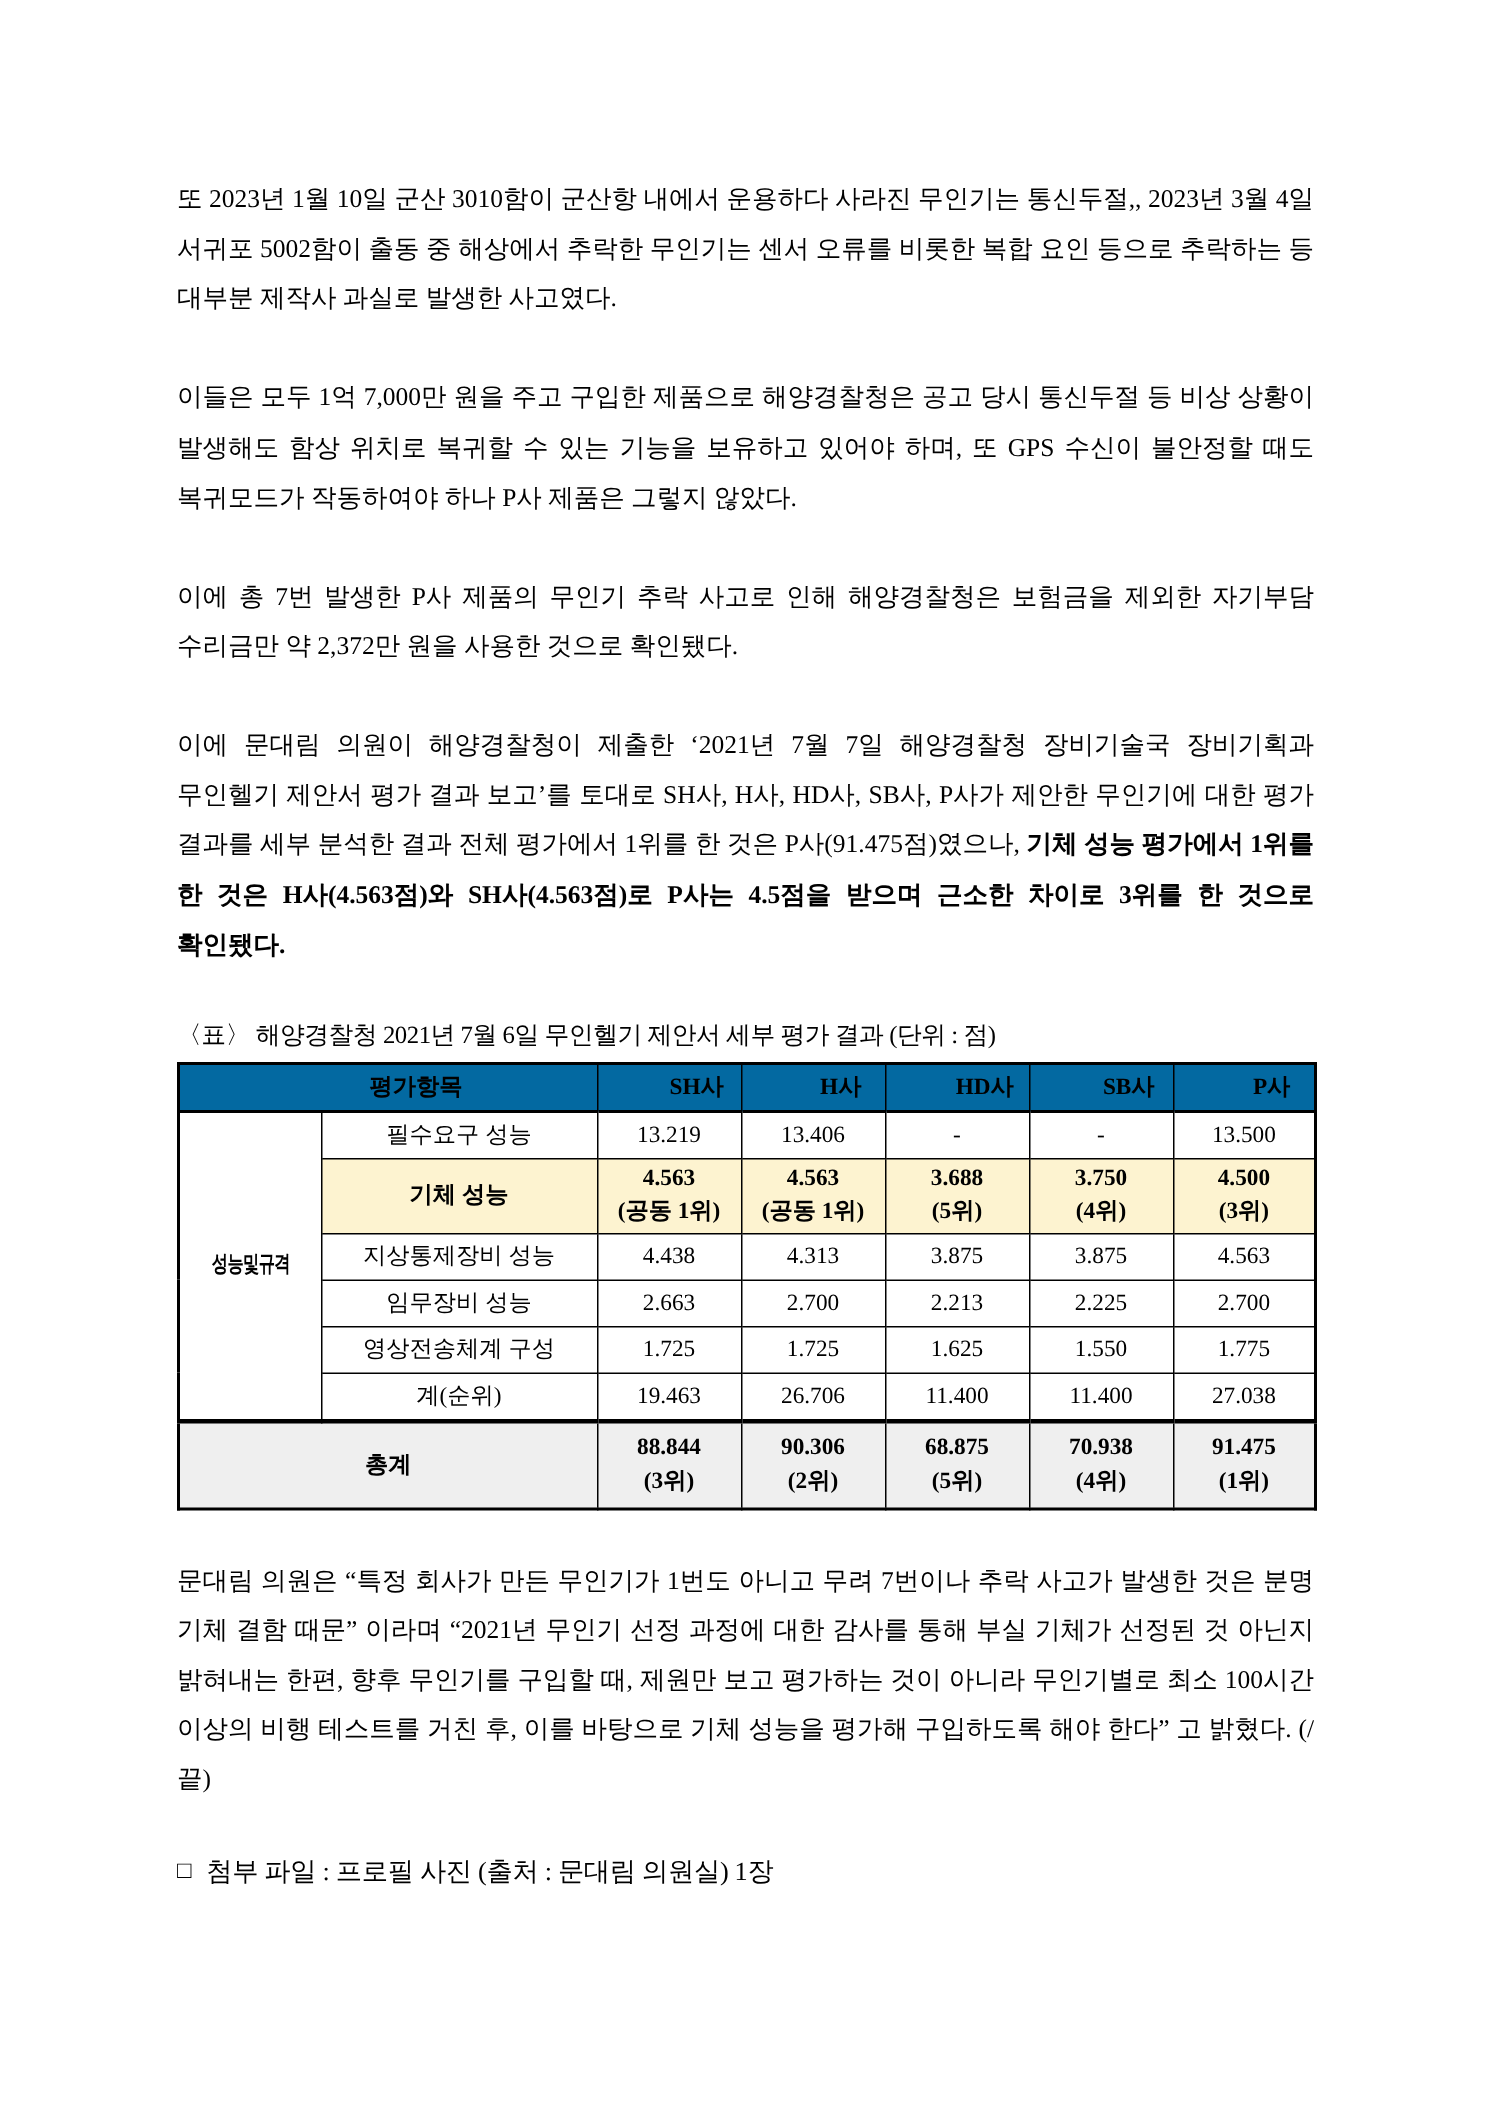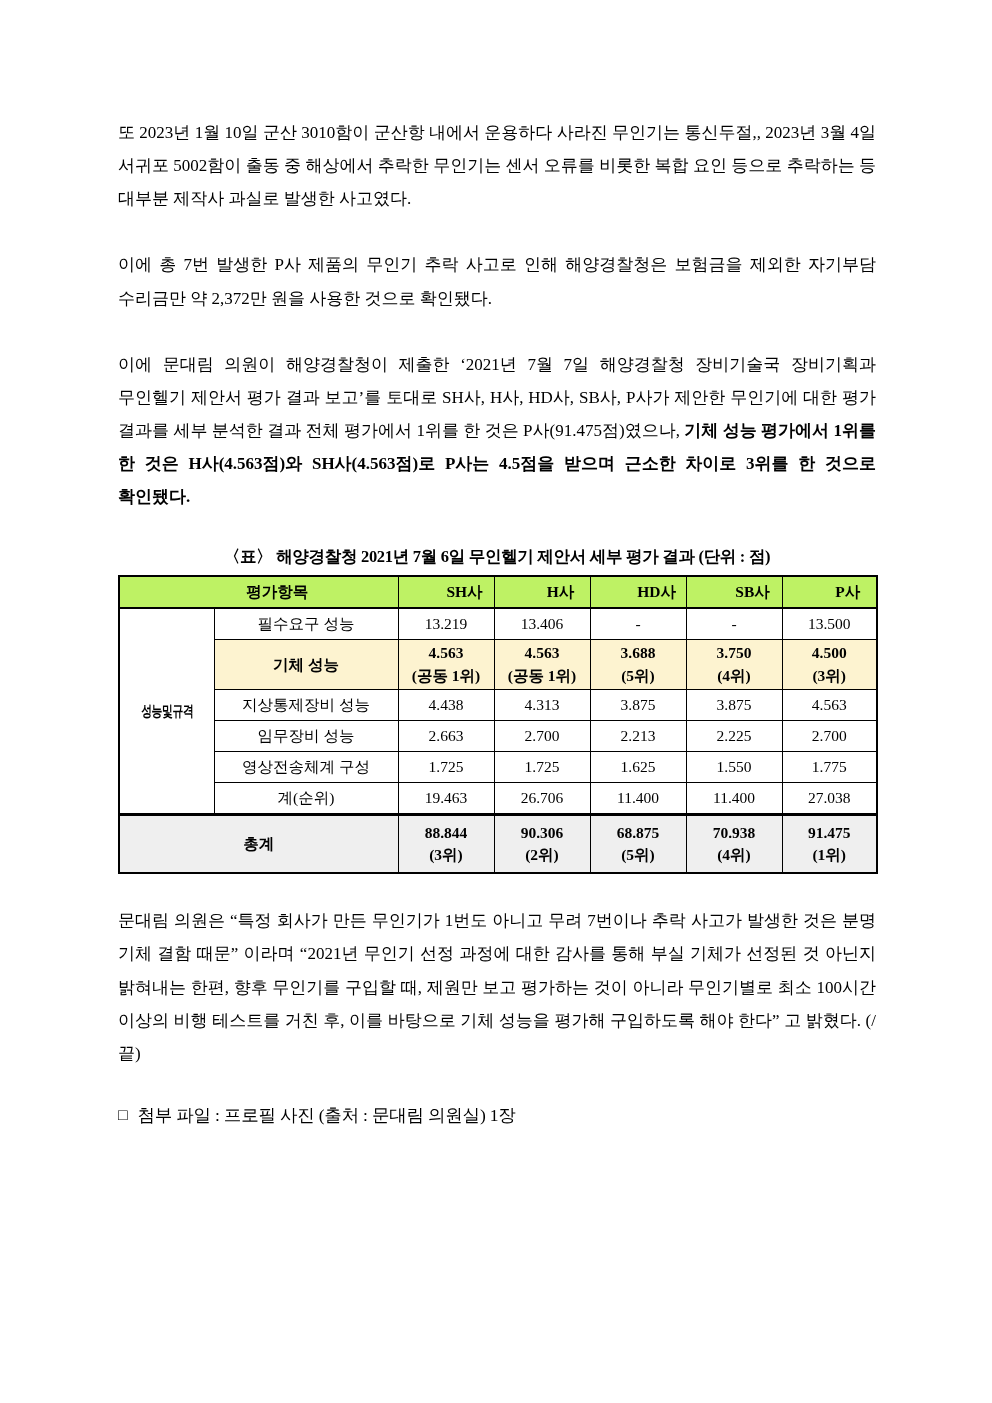--- a/index.html
+++ b/index.html
@@ -23,44 +23,43 @@
   }
   .paragraphs p {
     margin: 0 0 33px 0;
     font-size: 17px;
     line-height: 1.95;
     text-align: justify;
     word-break: keep-all;
   }
   .paragraphs p b { font-weight: bold; }
   .table-caption {
-    font-weight: bold;
+    font-weight: normal;
     font-size: 16.5px;
-    text-align: center;
     margin: 0 0 7px 0;
     letter-spacing: -0.3px;
   }
   table.eval {
     width: 100%;
     border-collapse: collapse;
     table-layout: fixed;
     border: 2px solid #000;
     font-size: 15.5px;
     margin-bottom: 30px;
   }
   table.eval th, table.eval td {
     border: 1px solid #000;
     text-align: center;
     vertical-align: middle;
     padding: 2px 3px;
     line-height: 1.45;
     white-space: pre-line;
   }
   table.eval thead th {
-    background: #bef264;
+    background: #0369a1;
     font-weight: bold;
     border-bottom: 2px solid #000;
     height: 26px;
     padding-left: 40px;
   }
   table.eval td.row-label { font-weight: normal; }
   table.eval tr.highlight td { background: #fdf3d0; font-weight: bold; }
   table.eval td.group-cell { background: #ffffff; padding: 0; font-weight: bold; }
   table.eval td.group-cell .squeeze {
     display: inline-block;
@@ -91,20 +90,21 @@
   }
 </style>
 </head>
 <body>
 
 <div class="page">
   <div class="content">
 
     <div class="paragraphs">
         <p><span>또 2023년 1월 10일 군산 3010함이 군산항 내에서 운용하다 사라진 무인기는 통신두절,, 2023년 3월 4일 서귀포 5002함이 출동 중 해상에서 추락한 무인기는 센서 오류를 비롯한 복합 요인 등으로 추락하는 등 대부분 제작사 과실로 발생한 사고였다.</span></p>
+        <p><span>이들은 모두 1억 7,000만 원을 주고 구입한 제품으로 해양경찰청은 공고 당시 통신두절 등 비상 상황이 발생해도 함상 위치로 복귀할 수 있는 기능을 보유하고 있어야 하며, 또 GPS 수신이 불안정할 때도 복귀모드가 작동하여야 하나 P사 제품은 그렇지 않았다.</span></p>
         <p><span>이에 총 7번 발생한 P사 제품의 무인기 추락 사고로 인해 해양경찰청은 보험금을 제외한 자기부담 수리금만 약 2,372만 원을 사용한 것으로 확인됐다.</span></p>
         <p><span>이에 문대림 의원이 해양경찰청이 제출한 ‘2021년 7월 7일 해양경찰청 장비기술국 장비기획과 무인헬기 제안서 평가 결과 보고’를 토대로 SH사, H사, HD사, SB사, P사가 제안한 무인기에 대한 평가 결과를 세부 분석한 결과 전체 평가에서 1위를 한 것은 P사(91.475점)였으나, </span><b>기체 성능 평가에서 1위를 한 것은 H사(4.563점)와 SH사(4.563점)로 P사는 4.5점을 받으며 근소한 차이로 3위를 한 것으로 확인됐다.</b></p>
       </div>
 
     <div class="table-caption">〈표〉 해양경찰청 2021년 7월 6일 무인헬기 제안서 세부 평가 결과 (단위 : 점)</div>
 
     <table class="eval">
       <colgroup>
         <col style="width:95px">
         <col style="width:184px">

